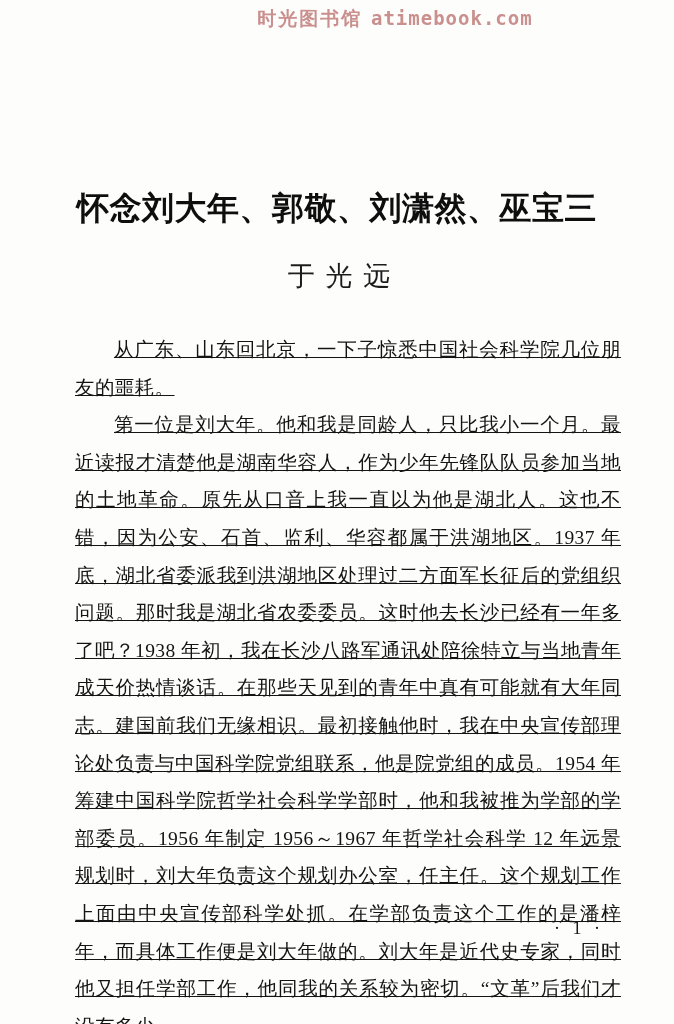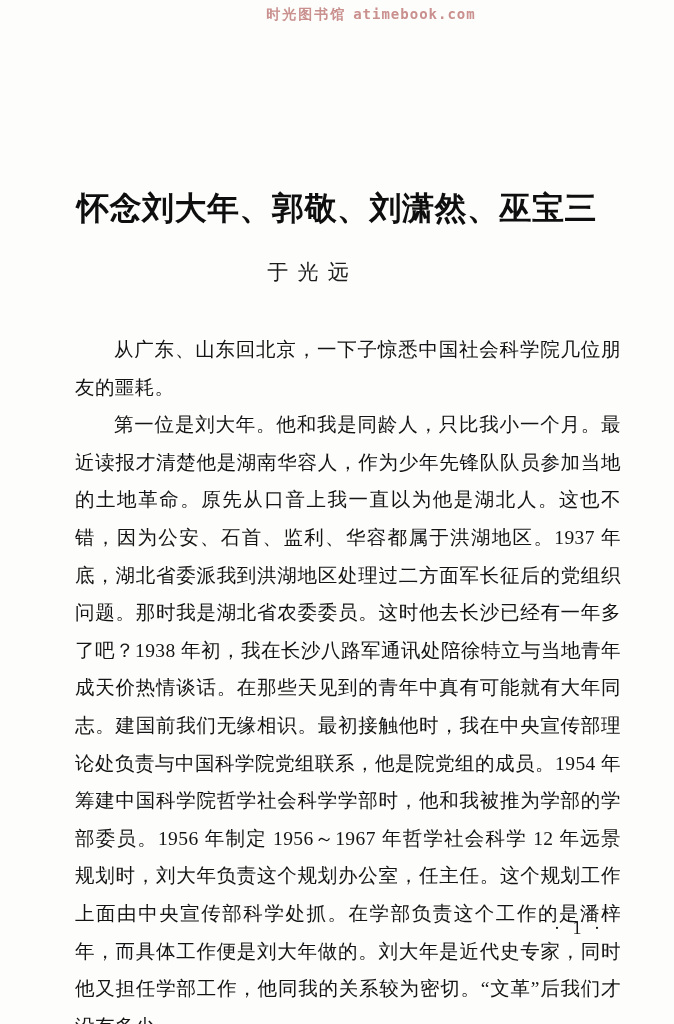--- a/index.html
+++ b/index.html
@@ -15,25 +15,25 @@
     background: #fdfdfc;
     overflow: hidden;
     color: #151515;
     font-family: "Liberation Serif", serif;
   }
   .watermark {
     position: absolute;
     top: 6px;
     left: 50%;
     transform: translateX(-50%);
-    margin-left: 34px;
+    margin-left: 58px;
     white-space: nowrap;
     font-family: "DejaVu Sans", sans-serif;
     font-weight: bold;
-    font-size: 14px;
+    font-size: 19px;
     letter-spacing: 2px;
     color: #c9908e;
   }
   .watermark .url {
     font-family: "DejaVu Sans Mono", monospace;
     letter-spacing: 1px;
   }
   .article-title {
     position: absolute;
     top: 166px;
@@ -45,39 +45,41 @@
     letter-spacing: 0.5px;
     white-space: nowrap;
     color: #0e0e0e;
   }
   .author {
     position: absolute;
     top: 258px;
     left: 0;
     width: 618px;
     text-align: center;
-    font-size: 21px;
+    font-size: 27px;
     letter-spacing: 2px;
     color: #1c1c1c;
+    padding-left: 31px;
   }
   .body-text {
     position: absolute;
     top: 331px;
     left: 75px;
     width: 546px;
     font-size: 19.5px;
     line-height: 37.6px;
     text-align: justify;
     letter-spacing: 0.4px;
     color: #141414;
   }
   .body-text p {
     margin: 0;
     padding: 0;
     text-indent: 2em;
+    text-decoration: underline;
   }
   .page-number {
     position: absolute;
     top: 918px;
     right: 70px;
     font-size: 18px;
     letter-spacing: 4px;
     color: #1a1a1a;
   }
 </style>

